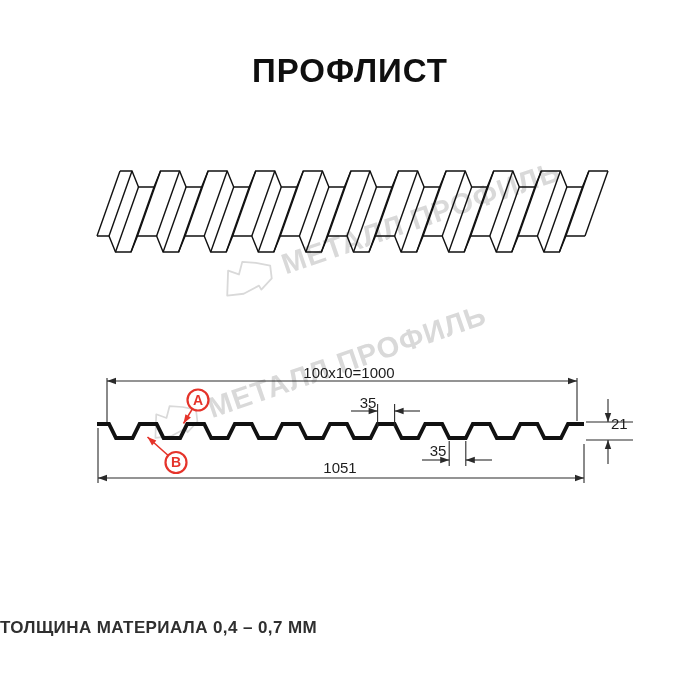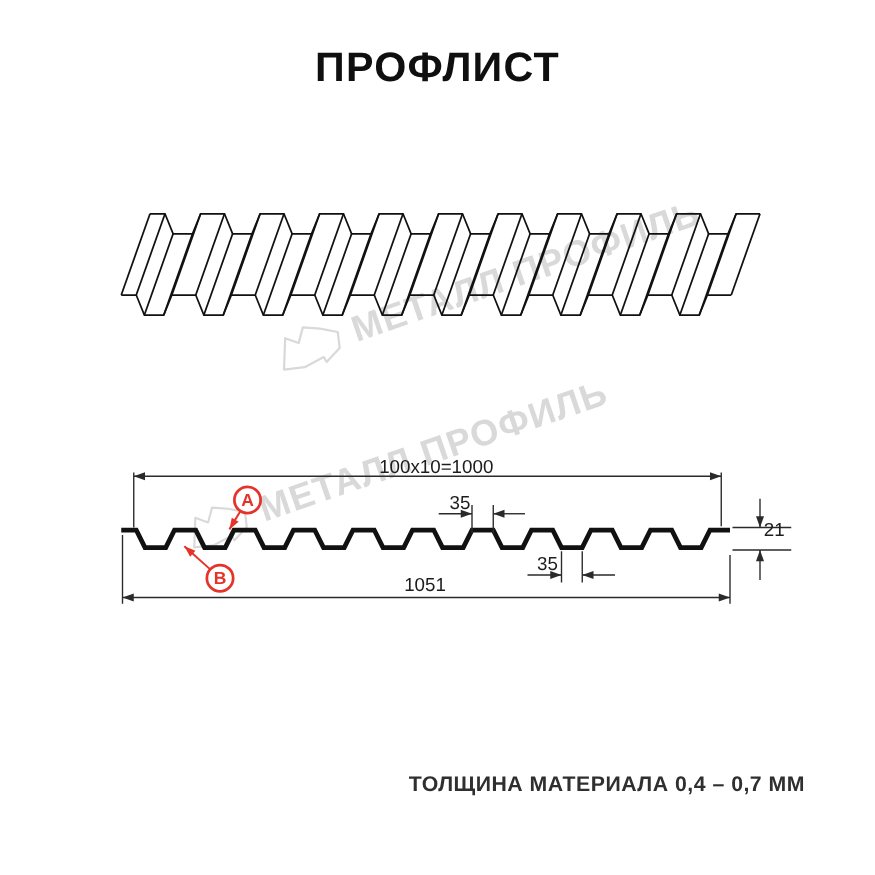--- a/index.html
+++ b/index.html
@@ -1,20 +1,20 @@
 <!DOCTYPE html>
 <html><head>
 <meta charset="utf-8">
 <style>
   html,body{margin:0;padding:0;background:#fff;}
   .page{
     position:relative;width:700px;height:700px;background:#ffffff;overflow:hidden;
     font-family:"Liberation Sans","DejaVu Sans",sans-serif;
   }
-  .header{position:absolute;top:37px;left:0;width:700px;text-align:center;z-index:3;}
+  .header{position:absolute;top:54px;left:0;width:700px;text-align:center;z-index:3;}
   .title{
     margin:0;font-size:33px;font-weight:800;letter-spacing:1px;color:#0f0f0f;line-height:1;
   }
   .subtitle{
     margin-top:9px;font-size:17px;font-weight:600;letter-spacing:0.5px;color:#1a1a1a;line-height:1;
   }
   .watermark{
     position:absolute;display:flex;align-items:center;gap:10px;z-index:1;
     color:#d9d9d9;font-weight:bold;font-size:29px;letter-spacing:1px;white-space:nowrap;
     transform:rotate(-19deg);transform-origin:0 50%;
@@ -23,21 +23,21 @@
   .wm-lower{left:150px;top:412px;}
   .wm-logo{flex:0 0 auto;}
   #drawing{position:absolute;left:0;top:0;z-index:2;}
   #drawing text{
     font-family:"Liberation Sans","DejaVu Sans",sans-serif;
     font-size:15px;fill:#1d1d1d;
   }
   #drawing text.marker{font-size:14px;font-weight:bold;fill:#e5332a;}
   .marker-circle{fill:none;stroke:#e5332a;stroke-width:2.2px;}
   .footer{
-    position:absolute;top:618px;left:0;width:644px;text-align:right;z-index:3;
+    position:absolute;top:618px;left:0;width:644px;text-align:left;z-index:3;
     font-size:17px;font-weight:600;letter-spacing:0.4px;color:#2f2f2f;
   }
 </style>
 </head>
 <body>
 
 <div class="page">
 
   <div class="header">
     <h1 class="title">ПРОФЛИСТ</h1>

